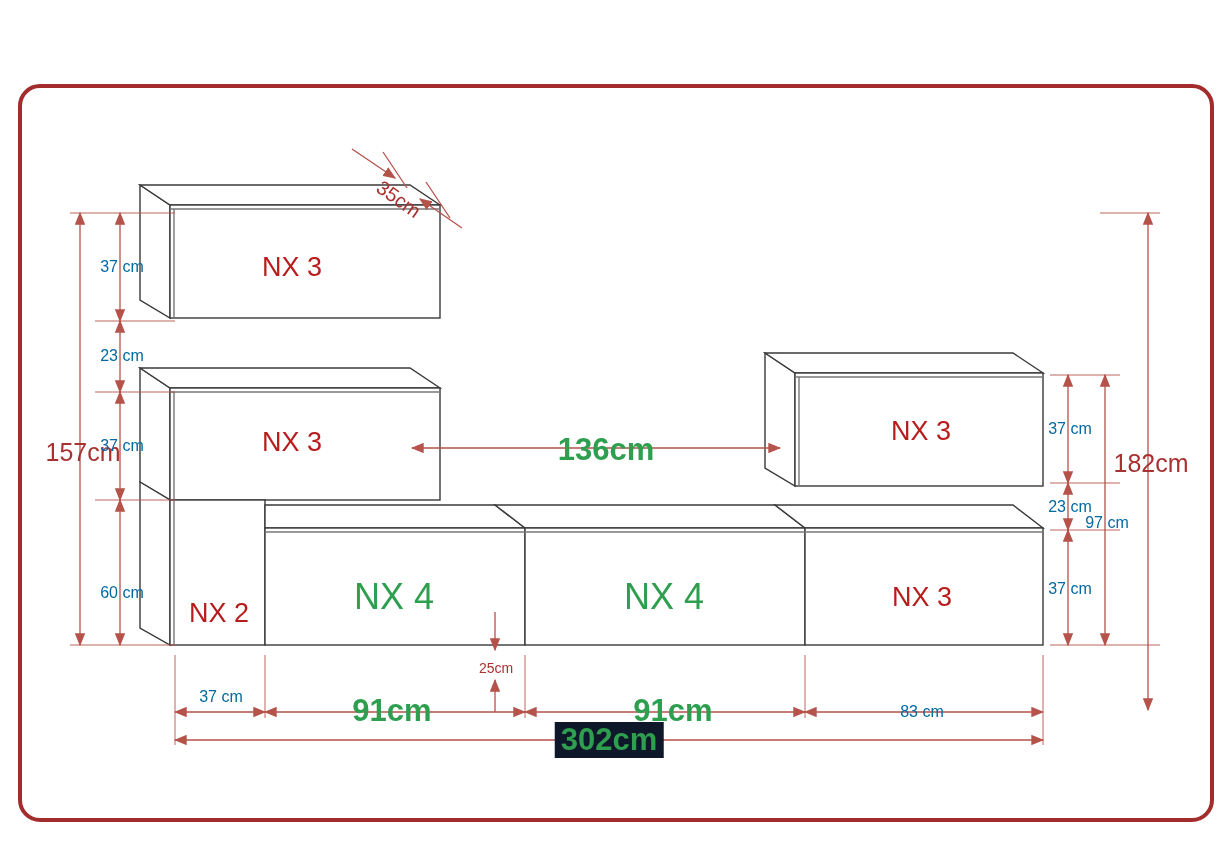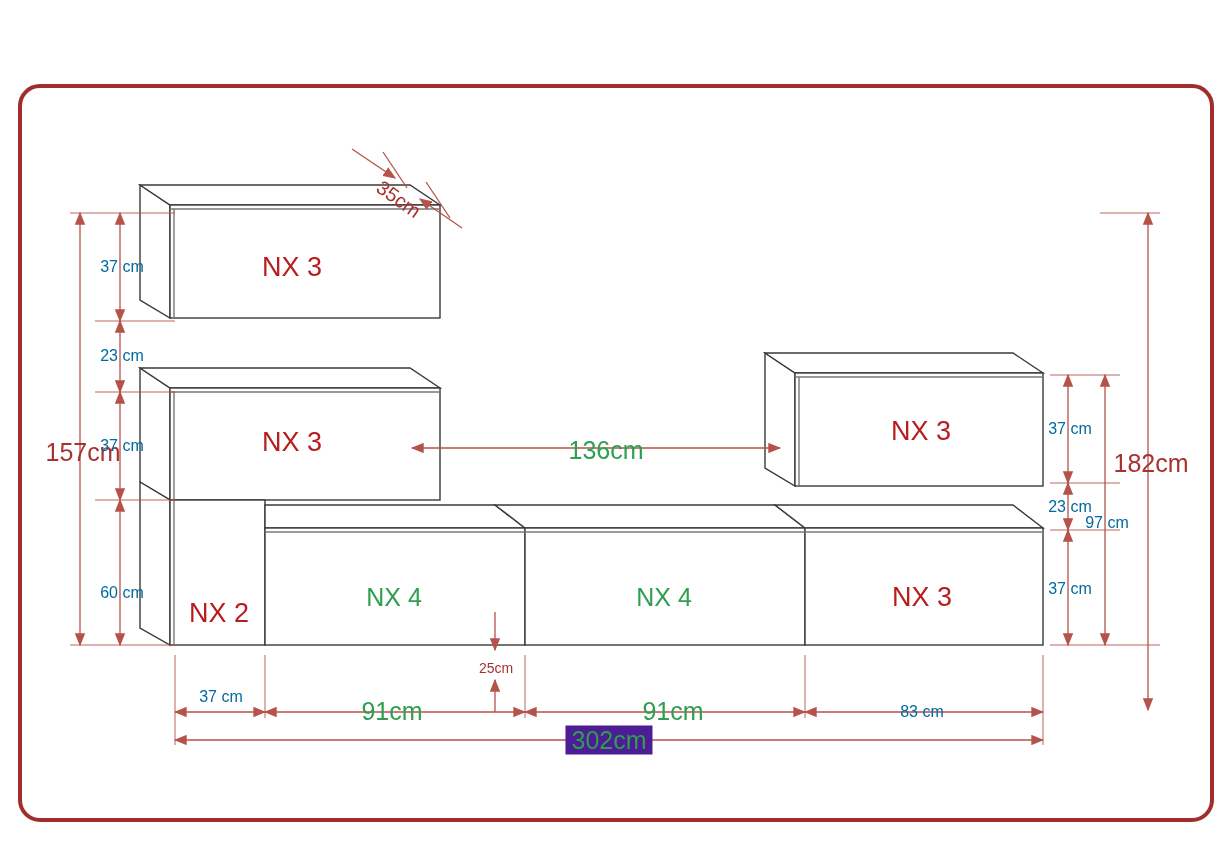--- a/index.html
+++ b/index.html
@@ -3,22 +3,22 @@
 <meta charset="utf-8">
 <style>
   html,body{margin:0;padding:0;background:#ffffff;}
   body{width:1232px;height:843px;font-family:"Liberation Sans",sans-serif;overflow:hidden;}
   #stage{position:relative;width:1232px;height:843px;background:#fff;}
   #frame{position:absolute;left:18px;top:84px;width:1196px;height:738px;
          border:4px solid #a32c2c;border-radius:22px;box-sizing:border-box;}
   svg#dwg{position:absolute;left:0;top:0;width:1232px;height:843px;}
   .lbl{position:absolute;white-space:nowrap;font-family:"Liberation Sans",sans-serif;}
   .unit-red{color:#b91c1c;font-size:27px;}
-  .unit-green{color:#2e9e4f;font-size:25px;}
-  .dim-green-lg{color:#2e9e4f;font-size:25px;}
+  .unit-green{color:#2e9e4f;font-size:36px;}
+  .dim-green-lg{color:#2e9e4f;font-size:31px;font-weight:bold;}
   .dim-red-lg{color:#a83232;font-size:25px;}
   .dim-red-sm{color:#0369a1;font-size:16px;}
   .rot90{transform:rotate(-90deg);}
   .ctr{transform:translate(-50%,-50%);}
 </style>
 </head>
 <body>
 
 <div id="stage">
 
@@ -155,17 +155,17 @@
   <div class="lbl dim-red-sm ctr rot90" style="left:1070px;top:429px;">37 cm</div>
   <div class="lbl dim-red-sm ctr rot90" style="left:1070px;top:507px;">23 cm</div>
   <div class="lbl dim-red-sm ctr rot90" style="left:1070px;top:589px;">37 cm</div>
   <div class="lbl dim-red-sm ctr rot90" style="left:1107px;top:523px;">97 cm</div>
   <div class="lbl dim-red-lg ctr rot90" style="left:1151px;top:463px;">182cm</div>
 
   <div class="lbl dim-red-sm ctr" style="left:221px;top:697px;">37 cm</div>
   <div class="lbl dim-green-lg ctr" style="left:392px;top:711px;">91cm</div>
   <div class="lbl dim-green-lg ctr" style="left:673px;top:711px;">91cm</div>
   <div class="lbl dim-red-sm ctr" style="left:922px;top:712px;text-align:center;">83 cm</div>
-  <div class="lbl dim-green-lg ctr" style="left:609px;top:740px;background:#4c1d95;padding:0 6px;">302cm</div>
+  <div class="lbl dim-green-lg ctr" style="left:609px;top:740px;background:#0f172a;padding:0 6px;">302cm</div>
 
   <div class="lbl dim-red-lg ctr rot90" style="left:496px;top:668px;font-size:14px;">25cm</div>
 
 </div>
 
 </body></html>

